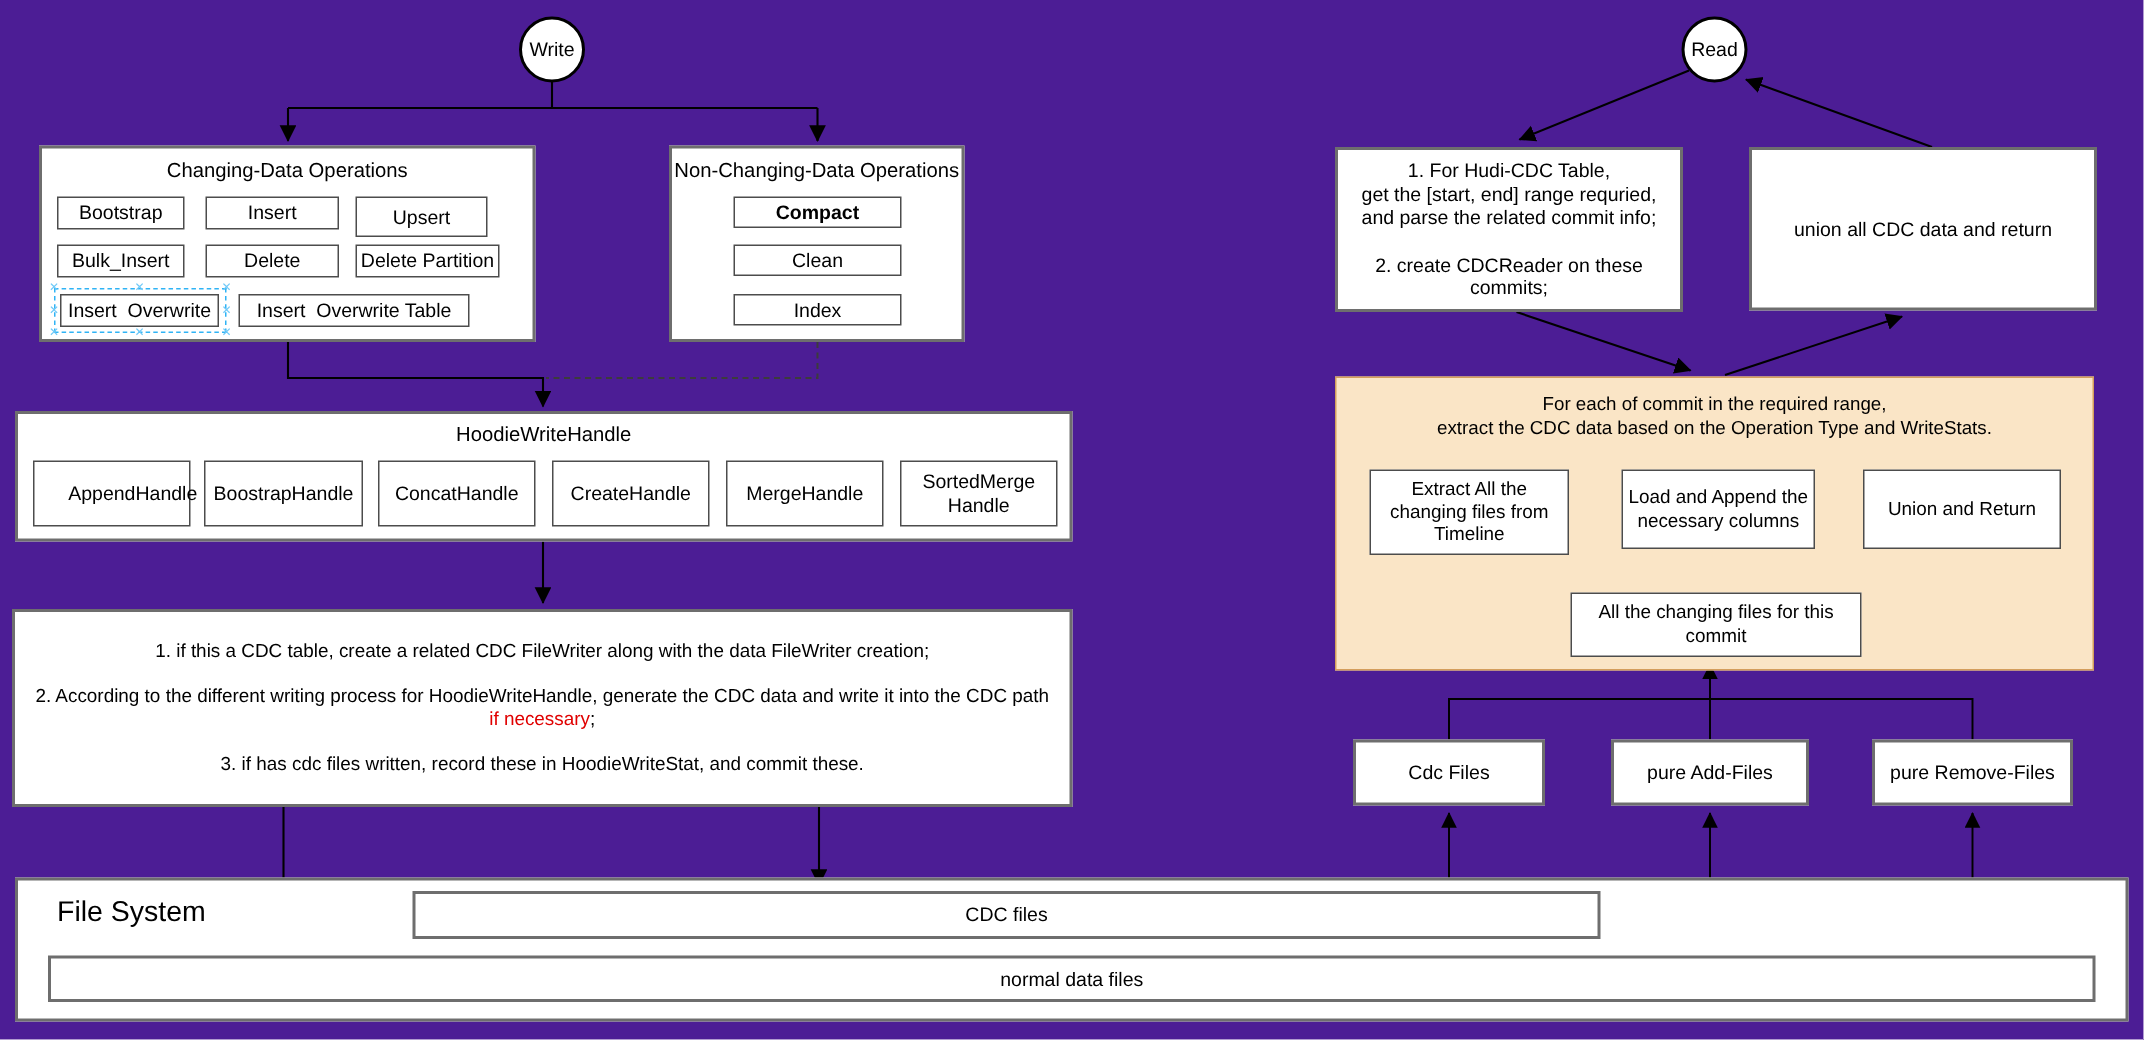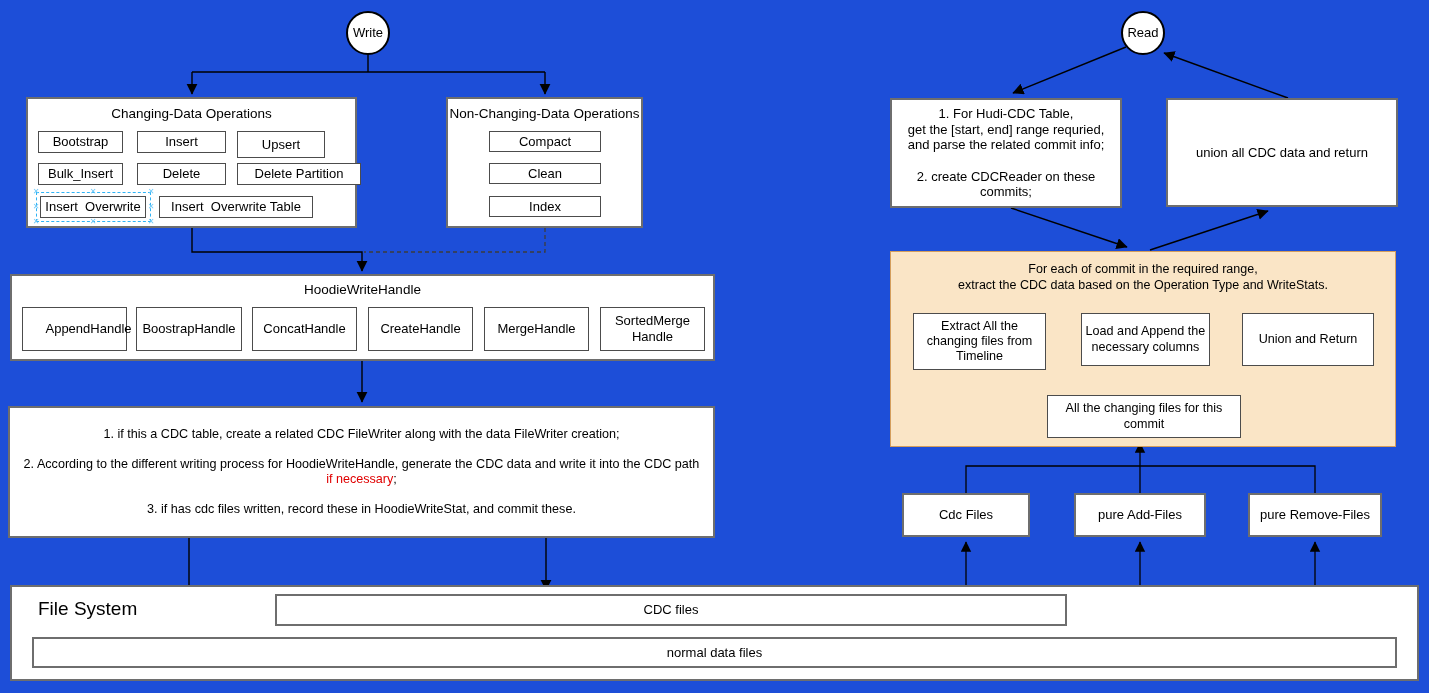--- a/index.html
+++ b/index.html
@@ -1,17 +1,17 @@
 <!DOCTYPE html>
 <html><head>
 <meta charset="utf-8">
 <style>
   html,body{margin:0;padding:0;background:#ffffff;}
   #canvas{
-    position:relative;width:1429px;height:693px;background:#1d4ed8;overflow:hidden;
+    position:relative;width:1429px;height:693px;background:#4c1d95;overflow:hidden;
     font-family:"Liberation Sans","DejaVu Sans",sans-serif;color:#000;
   }
   #connectors{position:absolute;left:0;top:0;width:1429px;height:693px;pointer-events:none;}
   .node{position:absolute;box-sizing:border-box;background:#fff;border:2px solid #5a5a5a;
         display:flex;align-items:center;justify-content:center;text-align:center;font-size:13px;line-height:1.2;}
   .container{border-color:#6e6e6e;background:#fff;}
   .smallbox{border-width:1.5px;border-color:#4c4c4c;}
   .circle{border-radius:50%;border:2px solid #000;font-size:13px;background:#fff;}
   .ctitle{position:absolute;left:0;top:7px;width:100%;text-align:center;font-size:13.5px;}
   .ws{white-space:pre;}
@@ -83,21 +83,21 @@
     </div>
   <div class="node smallbox" style="left:237px;top:131px;width:88px;height:27px;">
       <span>Upsert</span>
     </div>
   <div class="node smallbox" style="left:38px;top:163px;width:85px;height:22px;">
       <span>Bulk_Insert</span>
     </div>
   <div class="node smallbox" style="left:137px;top:163px;width:89px;height:22px;">
       <span>Delete</span>
     </div>
-  <div class="node smallbox" style="left:237px;top:163px;width:124px;height:22px;">
+  <div class="node smallbox" style="left:237px;top:163px;width:96px;height:22px;">
       <span>Delete Partition</span>
     </div>
   <div class="node smallbox" style="left:40px;top:196px;width:106px;height:22px;">
       <span class="ws">Insert  Overwrite</span>
     </div>
   <div class="node smallbox" style="left:159px;top:196px;width:154px;height:22px;">
       <span class="ws">Insert  Overwrite Table</span>
     </div>
 
   <div class="sel" style="left:36px;top:192px;width:115px;height:30px;"></div>
@@ -106,21 +106,21 @@
   <span class="hx" style="left:151px;top:192px;">✕</span>
   <span class="hx" style="left:36px;top:207px;">✕</span>
   <span class="hx" style="left:151px;top:207px;">✕</span>
   <span class="hx" style="left:36px;top:222px;">✕</span>
   <span class="hx" style="left:93px;top:222px;">✕</span>
   <span class="hx" style="left:151px;top:222px;">✕</span>
 
   <div class="node container" style="left:446px;top:97px;width:197px;height:131px;">
     <span class="ctitle">Non-Changing-Data Operations</span>
   </div>
-  <div class="node smallbox" style="left:489px;top:131px;width:112px;height:21px;">
+  <div class="node smallbox" style="left:489px;top:131px;width:112px;height:21px;font-weight:bold;">
       <span>Compact</span>
     </div>
   <div class="node smallbox" style="left:489px;top:163px;width:112px;height:21px;">
       <span>Clean</span>
     </div>
   <div class="node smallbox" style="left:489px;top:196px;width:112px;height:21px;">
       <span>Index</span>
     </div>
 
   <div class="node container" style="left:10px;top:274px;width:705px;height:87px;">

